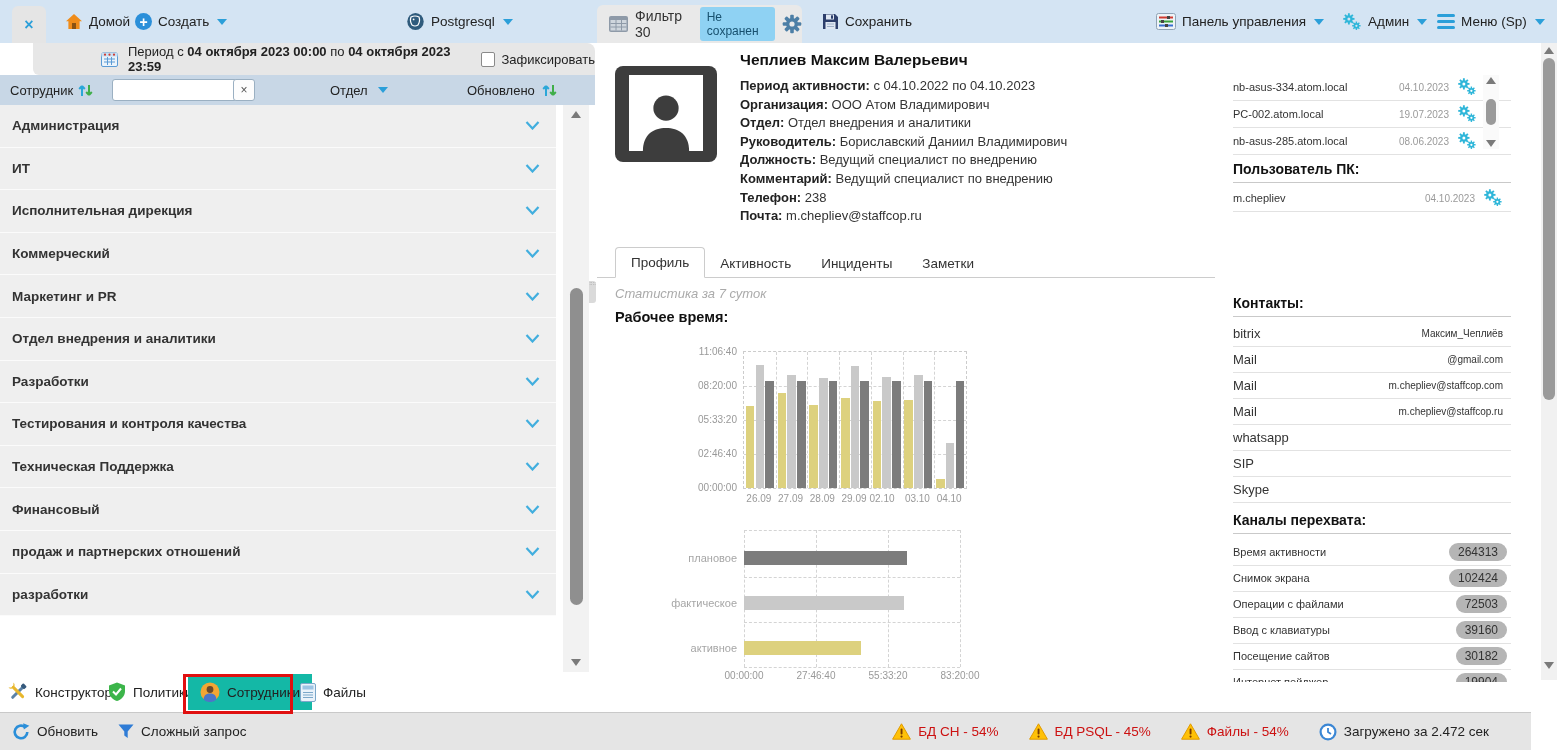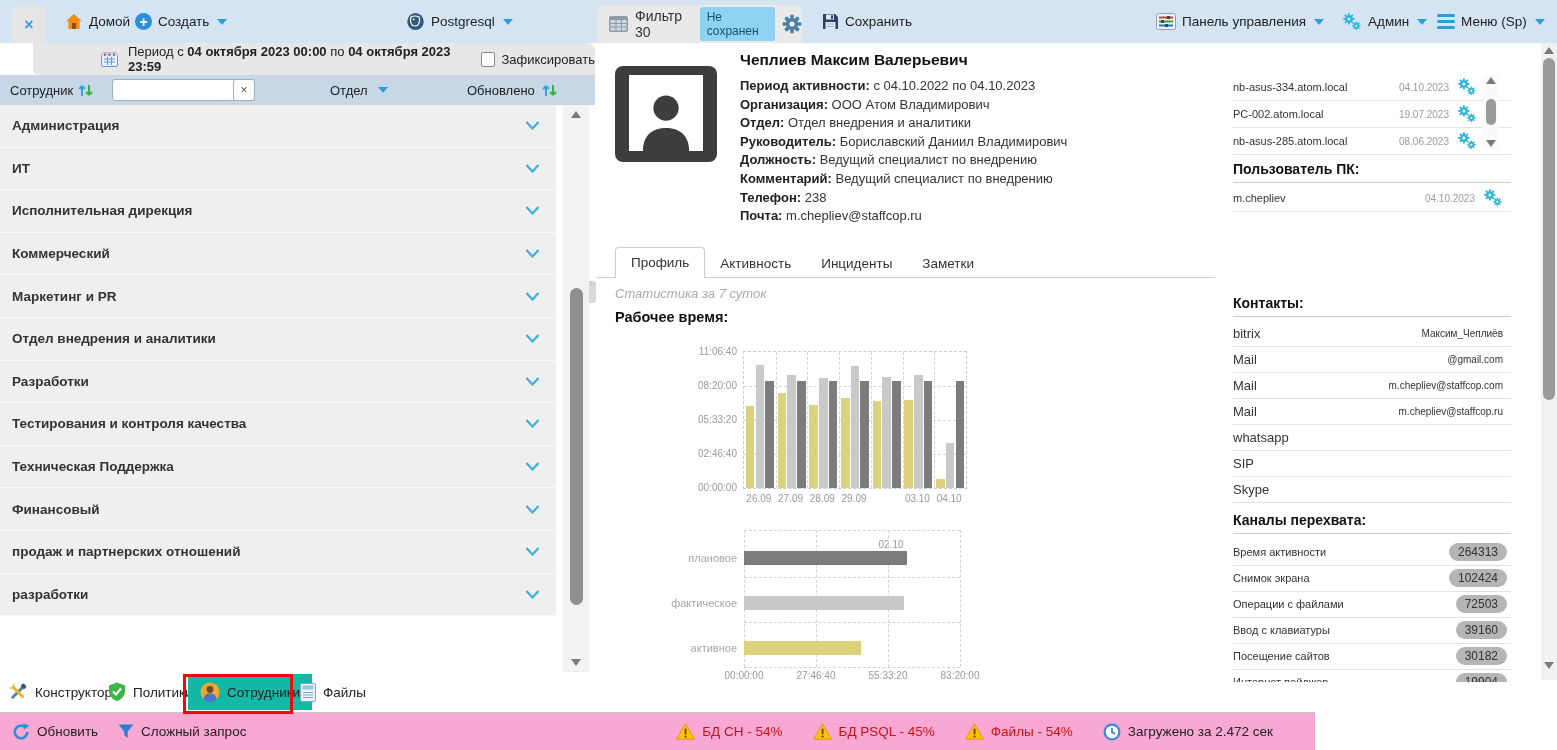--- a/index.html
+++ b/index.html
@@ -50,21 +50,21 @@
   .tri-down{width:0;height:0;border-left:5px solid transparent;border-right:5px solid transparent;
     border-top:7px solid #7a7a7a;}
 
   
   #bottom-tabs{position:absolute;left:0;top:672px;width:640px;height:40px;background:#fff;}
   .btab{position:absolute;top:0;height:40px;display:flex;align-items:center;gap:7px;
     font-size:13.5px;color:#222;cursor:pointer;}
   #btab-employees{background:#14b8a6;padding:0 12px;height:36px;top:2px;}
   #red-box{position:absolute;left:183px;top:674px;width:110px;height:40px;border:3px solid #e01010;
     box-sizing:border-box;pointer-events:none;z-index:6;}
-  #statusbar{position:absolute;left:0;top:712px;width:1315px;height:38px;background:#f9a8d4;
+  #statusbar{position:absolute;left:0;top:712px;width:1531px;height:38px;background:#e5e5e5;
     border-top:1px solid #c9c9c9;box-sizing:border-box;}
   .sb-item{position:absolute;top:0;height:37px;display:flex;align-items:center;gap:7px;
     font-size:13.5px;color:#222;cursor:pointer;white-space:nowrap;}
   #sb-right{position:absolute;right:42px;top:0;height:37px;display:flex;align-items:center;gap:30px;}
   .warn-item{display:flex;align-items:center;gap:7px;font-size:13.5px;color:#cc1111;cursor:pointer;}
   .loaded-item{display:flex;align-items:center;gap:7px;font-size:13.5px;color:#222;}
 
   
   #main{position:absolute;left:597px;top:43px;width:943px;height:639px;background:#fff;overflow:hidden;}
   #avatar{position:absolute;left:18px;top:23px;width:102px;height:96px;background:#3d3d3d;border-radius:8px;}
@@ -445,21 +445,21 @@
         </div>
         <div class="ytick" style="position: absolute; top: 439px;">00:00:00</div>
         <div class="ytick" style="position: absolute; top: 405px;">02:46:40</div>
         <div class="ytick" style="position: absolute; top: 371px;">05:33:20</div>
         <div class="ytick" style="position: absolute; top: 337px;">08:20:00</div>
         <div class="ytick" style="position: absolute; top: 303px;">11:06:40</div>
         <div class="xtick" style="left: 133.857px; top: 450px;">26.09</div>
         <div class="xtick" style="left: 165.571px; top: 450px;">27.09</div>
         <div class="xtick" style="left: 197.286px; top: 450px;">28.09</div>
         <div class="xtick" style="left: 229px; top: 450px;">29.09</div>
-        <div class="xtick" style="left: 266px; top: 450px; margin-top: 46px;">02.10</div>
+        <div class="xtick" style="left: 257px; top: 450px;">02.10</div>
         <div class="xtick" style="left: 292.429px; top: 450px;">03.10</div>
         <div class="xtick" style="left: 324.143px; top: 450px;">04.10</div>
       </div>
     <div id="chart2">
         <div class="c2-grid">
           <div class="gridline-h" style="top: 0px;"></div>
           <div class="gridline-h" style="top: 47px;"></div>
           <div class="gridline-h" style="top: 92px;"></div>
           <div class="gridline-h" style="top: 137px;"></div>
           <div class="gridline-v" style="left: 0px;"></div>

